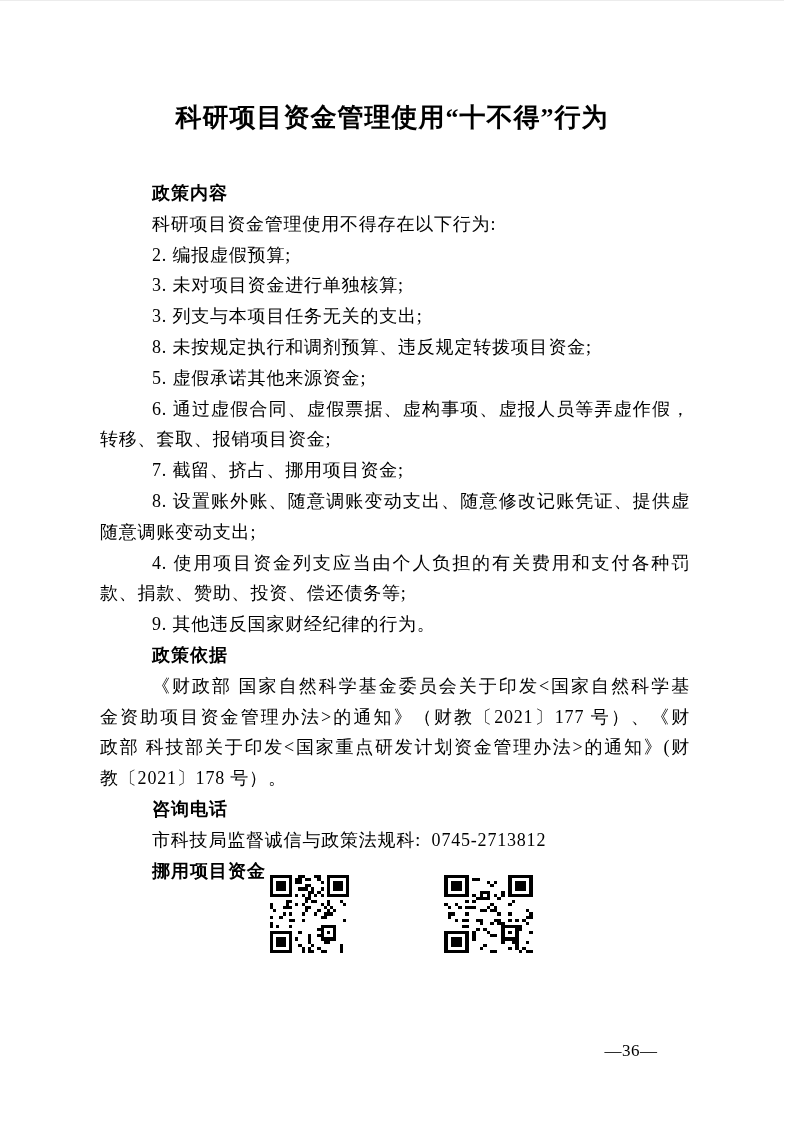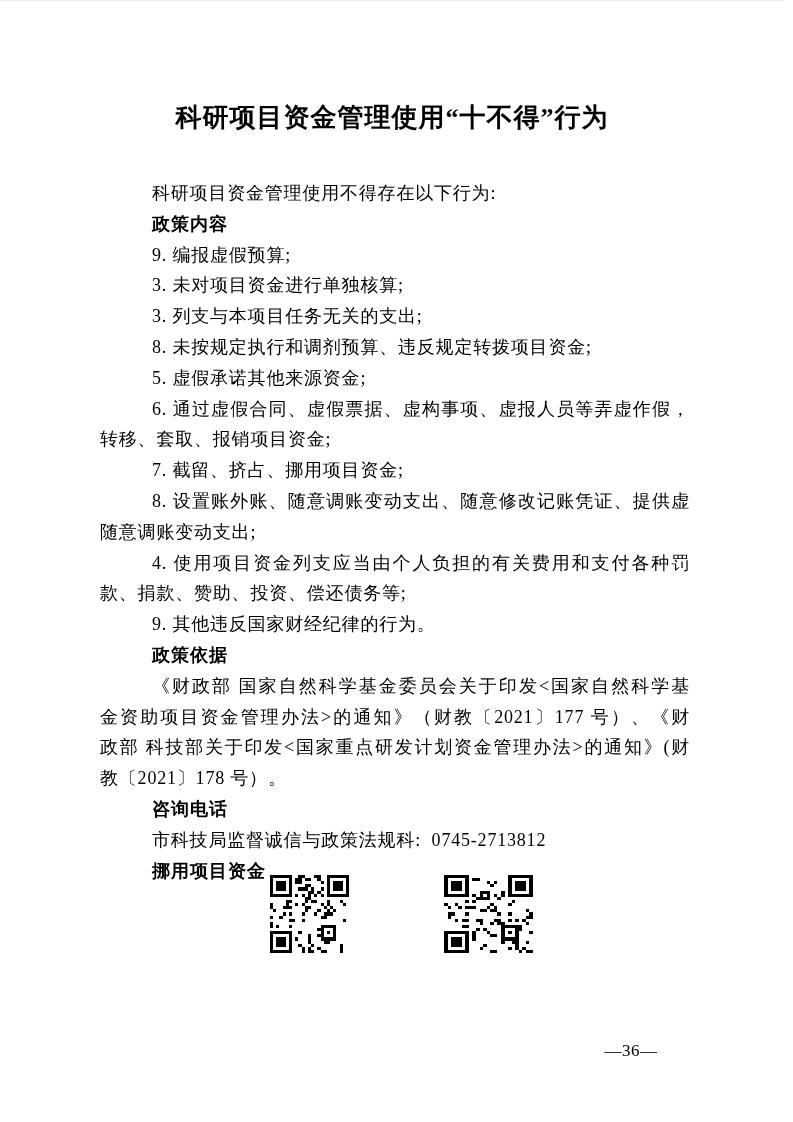--- a/index.html
+++ b/index.html
@@ -72,23 +72,23 @@
   }
 </style>
 </head>
 <body>
 
 <div class="page">
 
   <h1 class="title">科研项目资金管理使用“十不得”行为</h1>
 
   <div class="content" id="content">
+      <div class="line indent heading">政策内容</div>
       <div class="line indent">科研项目资金管理使用不得存在以下行为:</div>
-      <div class="line indent heading">政策内容</div>
-      <div class="line indent">9. 编报虚假预算;</div>
+      <div class="line indent">2. 编报虚假预算;</div>
       <div class="line indent">3. 未对项目资金进行单独核算;</div>
       <div class="line indent">3. 列支与本项目任务无关的支出;</div>
       <div class="line indent">8. 未按规定执行和调剂预算、违反规定转拨项目资金;</div>
       <div class="line indent">5. 虚假承诺其他来源资金;</div>
       <div class="line indent justify">6. 通过虚假合同、虚假票据、虚构事项、虚报人员等弄虚作假，</div>
       <div class="line">转移、套取、报销项目资金;</div>
       <div class="line indent">7. 截留、挤占、挪用项目资金;</div>
       <div class="line indent justify">8. 设置账外账、随意调账变动支出、随意修改记账凭证、提供虚</div>
       <div class="line">随意调账变动支出;</div>
       <div class="line indent justify">4. 使用项目资金列支应当由个人负担的有关费用和支付各种罚</div>

